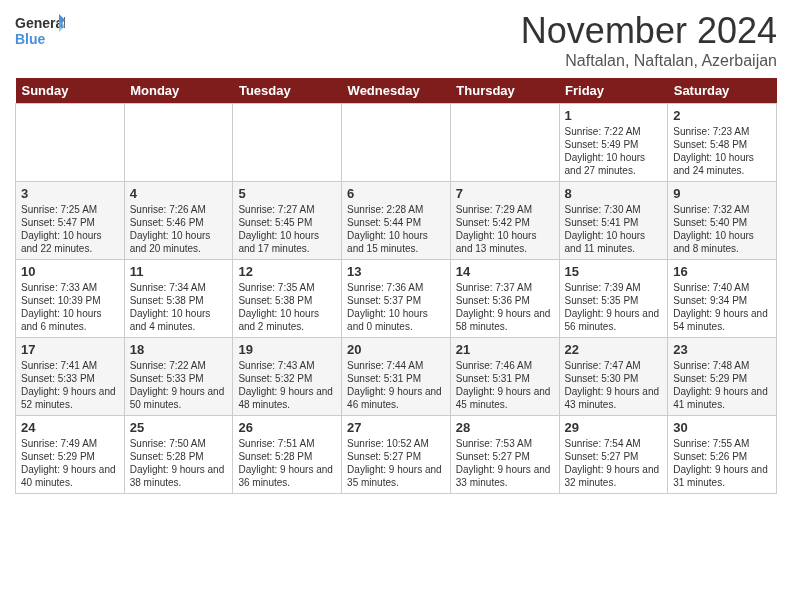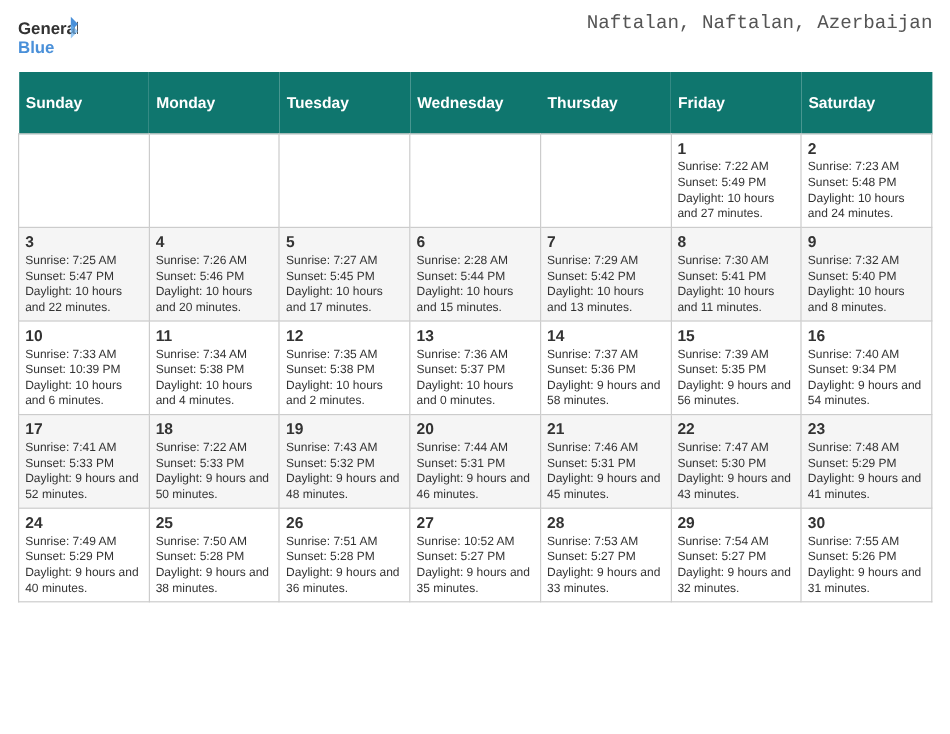--- a/index.html
+++ b/index.html
@@ -6,25 +6,25 @@
     body { font-family: Arial, sans-serif; background: #fff; width: 792px; height: 612px; overflow: hidden; }
     
     .container { width: 792px; padding: 10px 15px; }
     
     .header-row { display: flex; align-items: flex-start; justify-content: space-between; margin-bottom: 8px; }
     
     .logo { display: flex; align-items: center; }
     
     .title-block { text-align: right; }
     .month-title { font-size: 36px; color: #333; font-weight: 300; }
-    .location-title { font-size: 16px; color: #555; font-family: Liberation Mono, monospace; }
+    .location-title { font-size: 16px; color: #555; }
     
     table { width: 100%; border-collapse: collapse; }
     
-    th { background-color: #0f766e; color: #fff; text-align: left; padding: 18px 6px; font-size: 13px; font-weight: bold; }
+    th { background-color: #7f1d1d; color: #fff; text-align: left; padding: 5px 6px; font-size: 13px; font-weight: bold; }
     
     td { border: 1px solid #ccc; vertical-align: top; padding: 4px 5px; width: calc(100%/7); font-size: 10.5px; color: #333; background: #fff; }
     
     .day-num { font-size: 13px; font-weight: bold; display: block; margin-bottom: 2px; }
     
     tr:nth-child(even) td { background: #f5f5f5; }
     
     .empty { background: #fff !important; border: 1px solid #ccc; }
     
     .cell-content { font-size: 10px; line-height: 1.3; }
@@ -40,20 +40,21 @@
           <svg width="50" height="42" viewBox="0 0 50 42">
             <text x="0" y="18" font-family="Arial" font-size="14" font-weight="bold" fill="#333">General</text>
             <text x="0" y="34" font-family="Arial" font-size="14" font-weight="bold" fill="#4a90d9">Blue</text>
             <polygon points="44,4 50,10 44,16" fill="#4a90d9"></polygon>
             <polygon points="44,10 50,16 44,22" fill="#6ab0f0" opacity="0.7"></polygon>
           </svg>
         </div>
       </div>
     </div>
     <div class="title-block">
+      <div class="month-title">November 2024</div>
       <div class="location-title">Naftalan, Naftalan, Azerbaijan</div>
     </div>
   </div>
 
   <table>
     <thead>
       <tr>
         <th>Sunday</th>
         <th>Monday</th>
         <th>Tuesday</th>

